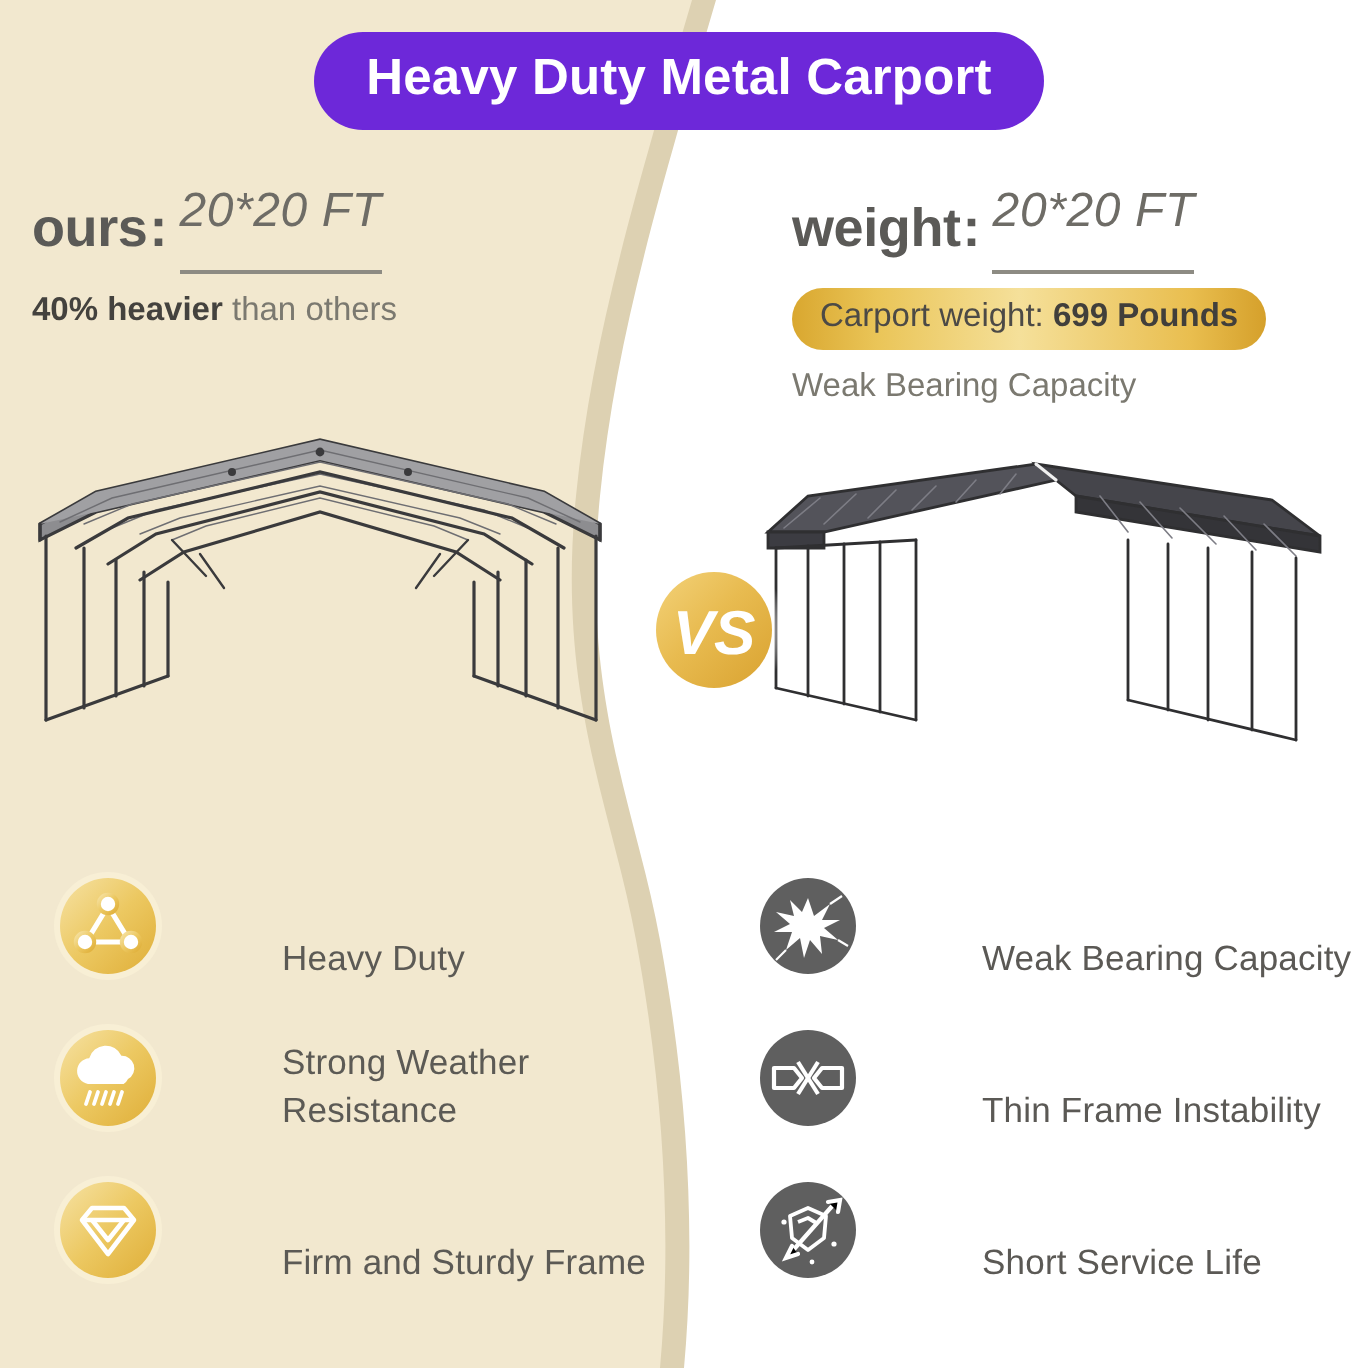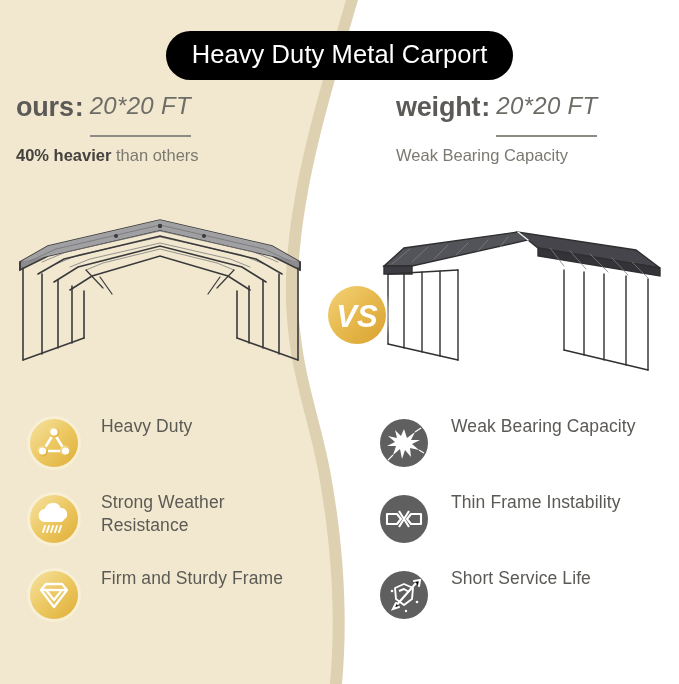--- a/index.html
+++ b/index.html
@@ -30,43 +30,42 @@
   .title-wrap {
     position: absolute;
     top: 16px;
     left: 0;
     width: 679px;
     display: flex;
     justify-content: center;
     z-index: 6;
   }
   .title-pill {
-    background: #000000;
+    background: #6d28d9;
     color: #ffffff;
     font-size: 25.5px;
-    font-weight: normal;
+    font-weight: bold;
     letter-spacing: 0.1px;
     padding: 9px 26px 11px 26px;
     border-radius: 30px;
     white-space: nowrap;
     line-height: 1.15;
-    margin-top: 15px;
   }
 
   
   .col-head {
     position: absolute;
     z-index: 5;
   }
   .col-head.left  { left: 16px;  top: 92px; width: 320px; }
   .col-head.right { left: 396px; top: 92px; width: 275px; }
 
   .head-line {
     display: flex;
-    align-items: flex-start;
+    align-items: center;
     white-space: nowrap;
     margin-bottom: 7px;
   }
   .who {
     font-size: 27px;
     font-weight: bold;
     color: #5b5a57;
     letter-spacing: -0.2px;
   }
   .colon {
@@ -131,22 +130,23 @@
   
   .features {
     position: absolute;
     z-index: 5;
   }
   .features.left  { left: 26px;  top: 415px; width: 320px; }
   .features.right { left: 376px; top: 415px; width: 300px; }
 
   .feature-row {
     display: flex;
-    align-items: flex-start;
+    align-items: flex-end;
     height: 76px;
+    gap: 40px;
   }
   .feature-icon {
     flex: 0 0 auto;
     width: 56px;
     height: 56px;
     margin-right: 19px;
   }
   .feature-label {
     font-size: 17.5px;
     color: #5c5a55;
@@ -181,20 +181,23 @@
     <div class="sub-line">
       <b>40% heavier</b><span> than others</span>
     </div>
   </div>
 
   <div class="col-head right">
     <div class="head-line">
       <span class="who">weight</span>
       <span class="colon">:</span>
       <span class="size">20*20 FT</span>
+    </div>
+    <div class="weight-pill right">
+      <span>Carport weight: </span><b>699 Pounds</b>
     </div>
     <div class="sub-line">
       <span>Weak Bearing Capacity</span>
     </div>
   </div>
 
   <svg class="product left" width="305" height="165" viewBox="0 0 305 165">
     <g fill="none" stroke="#3a3a3c" stroke-width="1.6" stroke-linecap="round">
 
       <path d="M12,50 L40,34 L152,8 L264,34 L292,50 L292,58 L264,44 L152,18 L40,44 L12,58 Z" fill="#8d8d90" stroke="#3a3a3c"></path>

